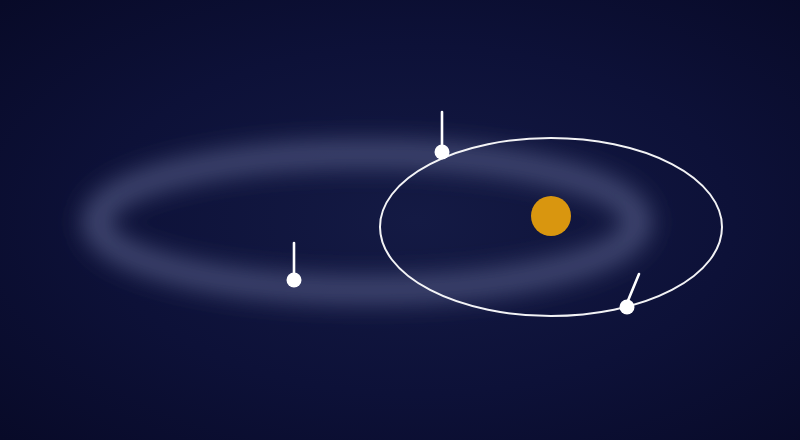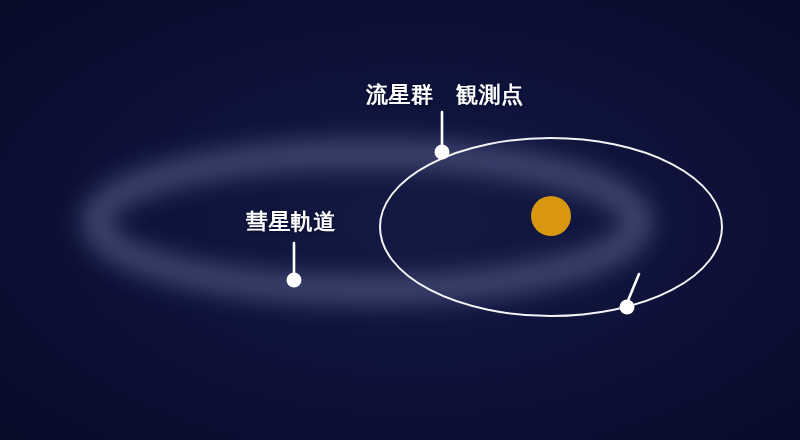--- a/index.html
+++ b/index.html
@@ -70,18 +70,16 @@
 
     <line x1="442" y1="147" x2="442" y2="112" stroke="#ffffff" stroke-width="2.6" stroke-linecap="round"></line>
     <line x1="294" y1="275" x2="294" y2="243" stroke="#ffffff" stroke-width="2.6" stroke-linecap="round"></line>
     <line x1="627" y1="303" x2="639" y2="274" stroke="#ffffff" stroke-width="2.6" stroke-linecap="round"></line>
 
     <circle cx="442" cy="152" r="7.5" fill="#ffffff"></circle>
     <circle cx="294" cy="280" r="7.5" fill="#ffffff"></circle>
     <circle cx="627" cy="307" r="7.5" fill="#ffffff"></circle>
   </svg>
 
-  <div class="label" id="label-meteor">流星群　観測点</div>
 
-  <div class="label" id="label-comet">彗星軌道</div>
 
 
 </div>
 
 </body></html>

